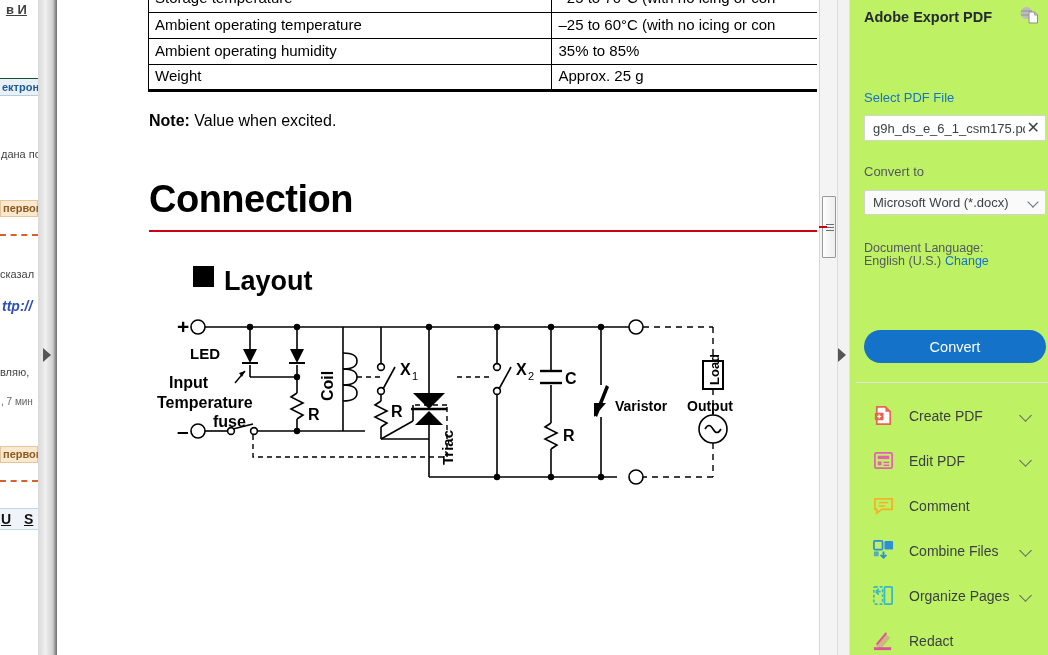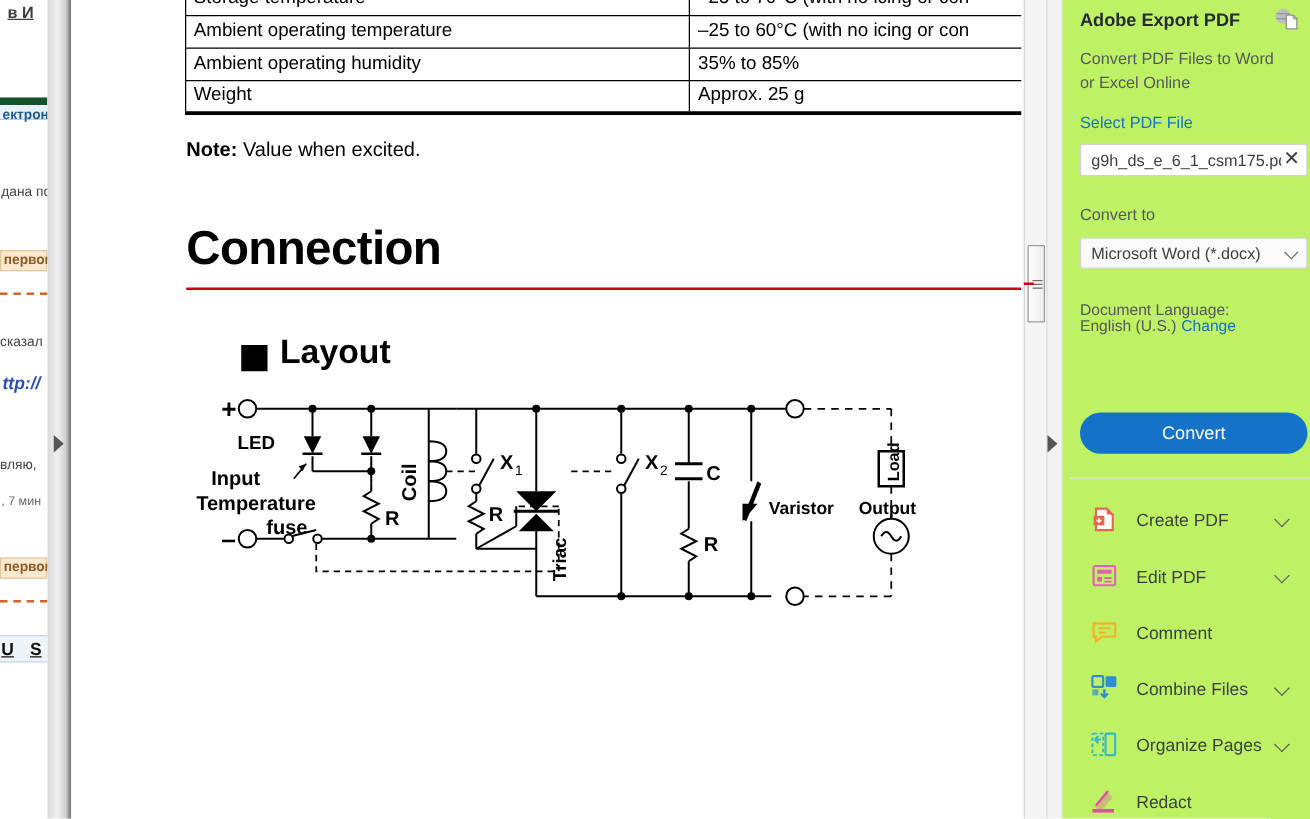--- a/index.html
+++ b/index.html
@@ -16,21 +16,21 @@
   
   #bg-window {
     position: absolute; left: 0; top: 0; width: 38px; height: 655px;
     background: #ffffff; overflow: hidden;
     font-size: 11px; color: #333;
   }
   .bgfrag { position: absolute; white-space: nowrap; }
   .bg-head { top: 2px; left: 6px; font-weight: bold; font-size: 13px;
              text-decoration: underline; color: #404040; }
   .bg-bluebar { top: 78px; left: 0; width: 38px; height: 18px;
-                background: #e8f0f8; border-top: 6px solid #14532d;
+                background: #e8f0f8; border-top: 1px solid #14532d;
                 border-bottom: 1px solid #b9ccdd; }
   .bg-bluebar span { position: absolute; left: 2px; top: 2px;
                      font-weight: bold; font-size: 11px; color: #1d5a96; }
   .bg-plain1 { top: 148px; left: 1px; color: #444; }
   .bg-tanbar1 { top: 200px; left: 0; width: 38px; height: 17px;
                 background: #fbe8cf; border: 1px solid #e3c69a; }
   .bg-tanbar1 span { position: absolute; left: 2px; top: 1px;
                      font-size: 11px; color: #8a5a20; font-weight: bold; }
   .bg-dash1 { top: 234px; left: 0; width: 38px;
               border-top: 2px dashed #d4622a; }
@@ -96,21 +96,21 @@
     font-size: 38px; font-weight: bold; color: #000;
     letter-spacing: -0.5px;
   }
   #h-rule {
     position: absolute; left: 92px; top: 230px; width: 668px; height: 0;
     border-top: 2px solid #cc0011;
   }
   #h-layout {
     position: absolute; left: 92px; top: 266px;
     font-size: 27px; font-weight: bold; color: #000;
-    display: flex; align-items: flex-end; gap: 10px; padding-left: 44px;
+    display: flex; align-items: flex-start; gap: 10px; padding-left: 44px;
   }
   #h-layout .sqmark {
     display: inline-block; width: 21px; height: 21px; background: #000;
   }
 
   
   #circuit { position: absolute; left: 100px; top: 305px; width: 600px; height: 200px; }
 
   
   #doc-scroll {
@@ -489,21 +489,20 @@
     <svg id="export-icon" viewBox="0 0 22 22">
       <circle cx="8.5" cy="8" r="6" fill="#bdbdbd"></circle>
       <g stroke="#8e8e8e" stroke-width="0.9" fill="none">
         <line x1="3" y1="6" x2="14" y2="6"></line>
         <line x1="3" y1="10" x2="14" y2="10"></line>
       </g>
       <path d="M11,7 L16.5,7 L19.5,10 L19.5,18 L11,18 Z" fill="#fcfcfc" stroke="#8e8e8e" stroke-width="1"></path>
       <path d="M16.5,7 L16.5,10 L19.5,10 Z" fill="#dcdcdc" stroke="#8e8e8e" stroke-width="0.8"></path>
     </svg>
 
-    <div id="panel-sub">Convert PDF Files to Word or Excel Online</div>
 
     <div id="select-pdf-link">Select PDF File</div>
 
     <div id="file-field">
       <span id="file-name">g9h_ds_e_6_1_csm175.pdf</span>
       <span id="file-clear">✕</span>
     </div>
 
     <div id="convert-to-label">Convert to</div>
     <div id="convert-select">

